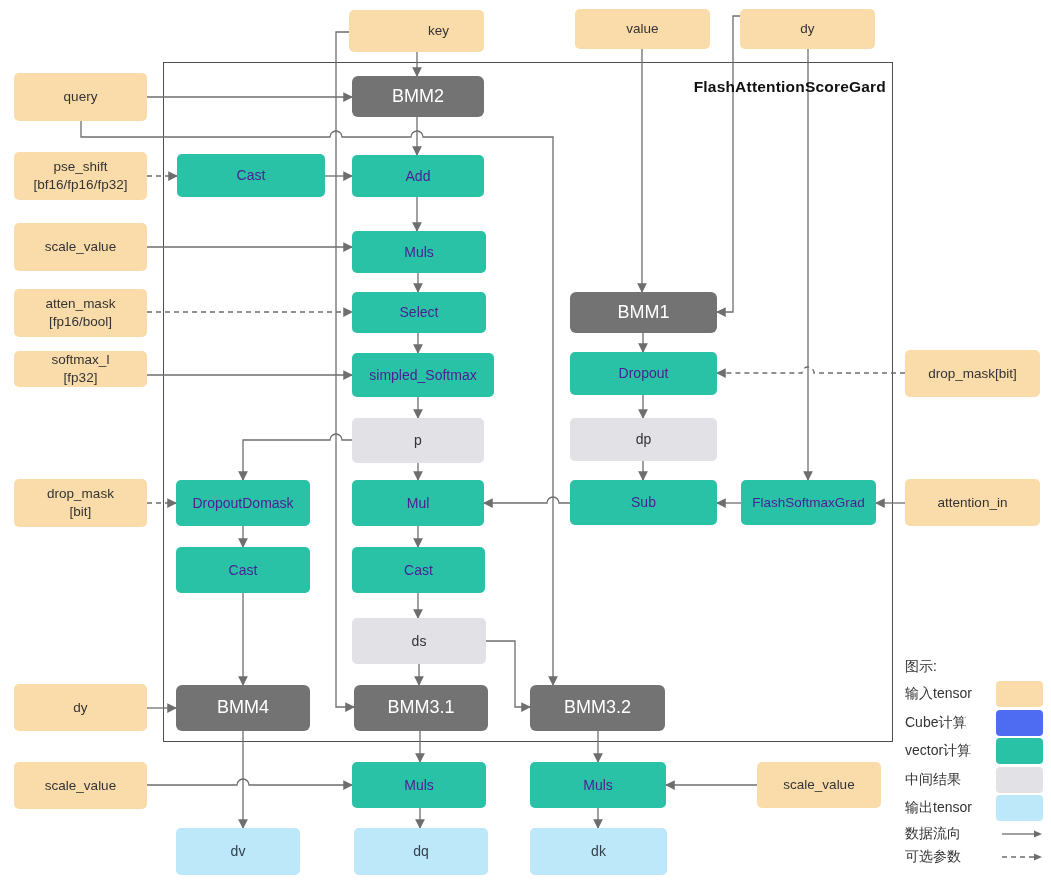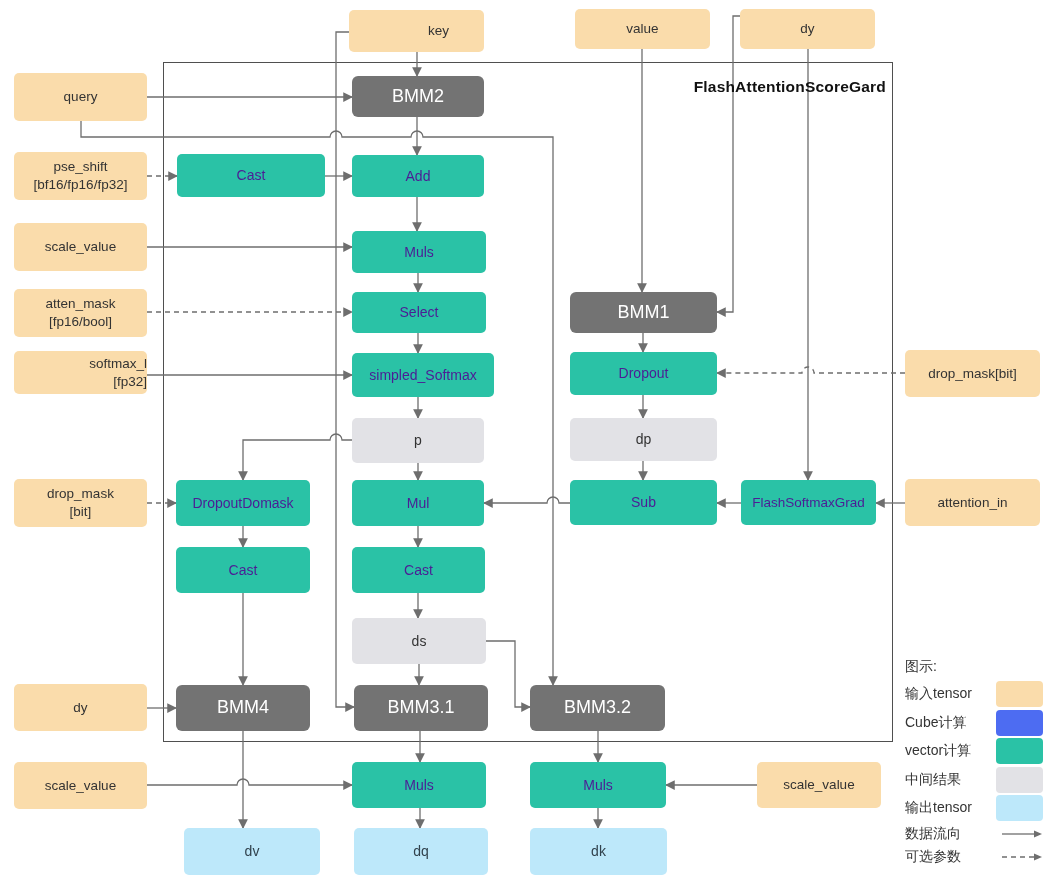--- a/index.html
+++ b/index.html
@@ -114,21 +114,21 @@
       <span>pse_shift</span>
       <span>[bf16/fp16/fp32]</span>
     </div>
   <div class="node input" style="left:14px;top:223px;width:133px;height:48px;">
       <span>scale_value</span>
     </div>
   <div class="node input" style="left:14px;top:289px;width:133px;height:48px;">
       <span>atten_mask</span>
       <span>[fp16/bool]</span>
     </div>
-  <div class="node input" style="left:14px;top:351px;width:133px;height:43px;align-items:flex-end;">
+  <div class="node input" style="left:14px;top:351px;width:133px;height:36px;">
       <span>softmax_l</span>
       <span>[fp32]</span>
     </div>
   <div class="node input" style="left:14px;top:479px;width:133px;height:48px;">
       <span>drop_mask</span>
       <span>[bit]</span>
     </div>
   <div class="node input" style="left:14px;top:684px;width:133px;height:47px;">
       <span>dy</span>
     </div>
@@ -208,21 +208,21 @@
   <div class="node cube" style="left:530px;top:685px;width:135px;height:46px;">
       <span>BMM3.2</span>
     </div>
 
   <div class="node vector" style="left:352px;top:762px;width:134px;height:46px;">
       <span>Muls</span>
     </div>
   <div class="node vector" style="left:530px;top:762px;width:136px;height:46px;">
       <span>Muls</span>
     </div>
-  <div class="node output" style="left:184px;top:828px;width:136px;height:47px;justify-content:center;">
+  <div class="node output" style="left:176px;top:828px;width:124px;height:47px;justify-content:center;">
       <span>dv</span>
     </div>
   <div class="node output" style="left:354px;top:828px;width:134px;height:47px;">
       <span>dq</span>
     </div>
   <div class="node output" style="left:530px;top:828px;width:137px;height:47px;">
       <span>dk</span>
     </div>
 
   <div class="legend">

